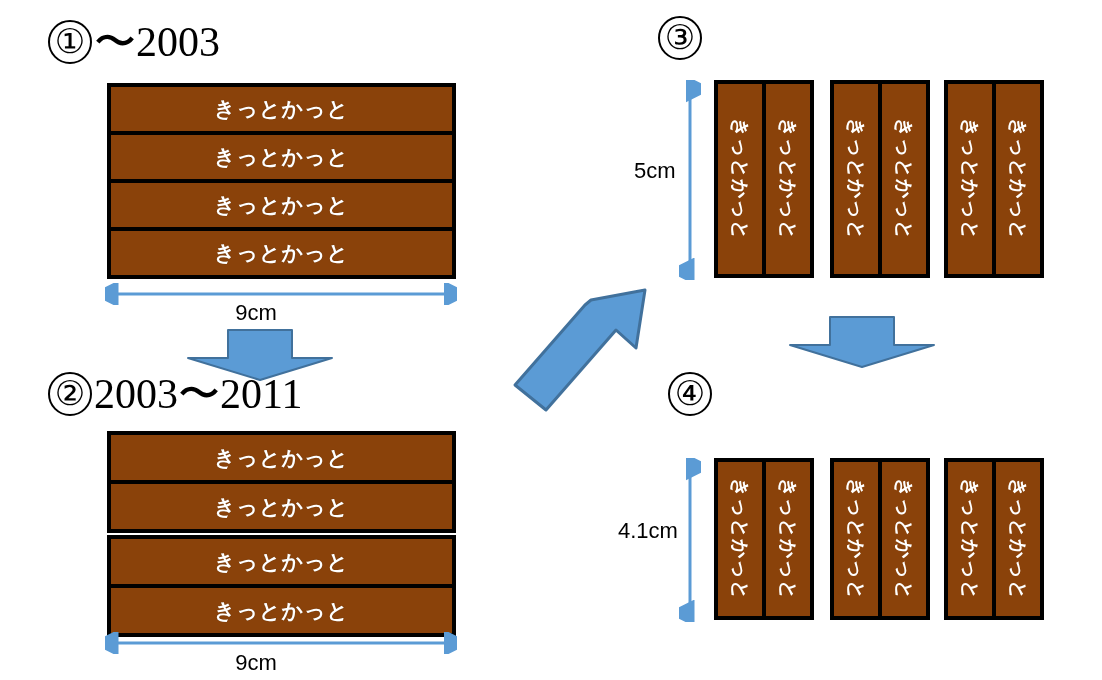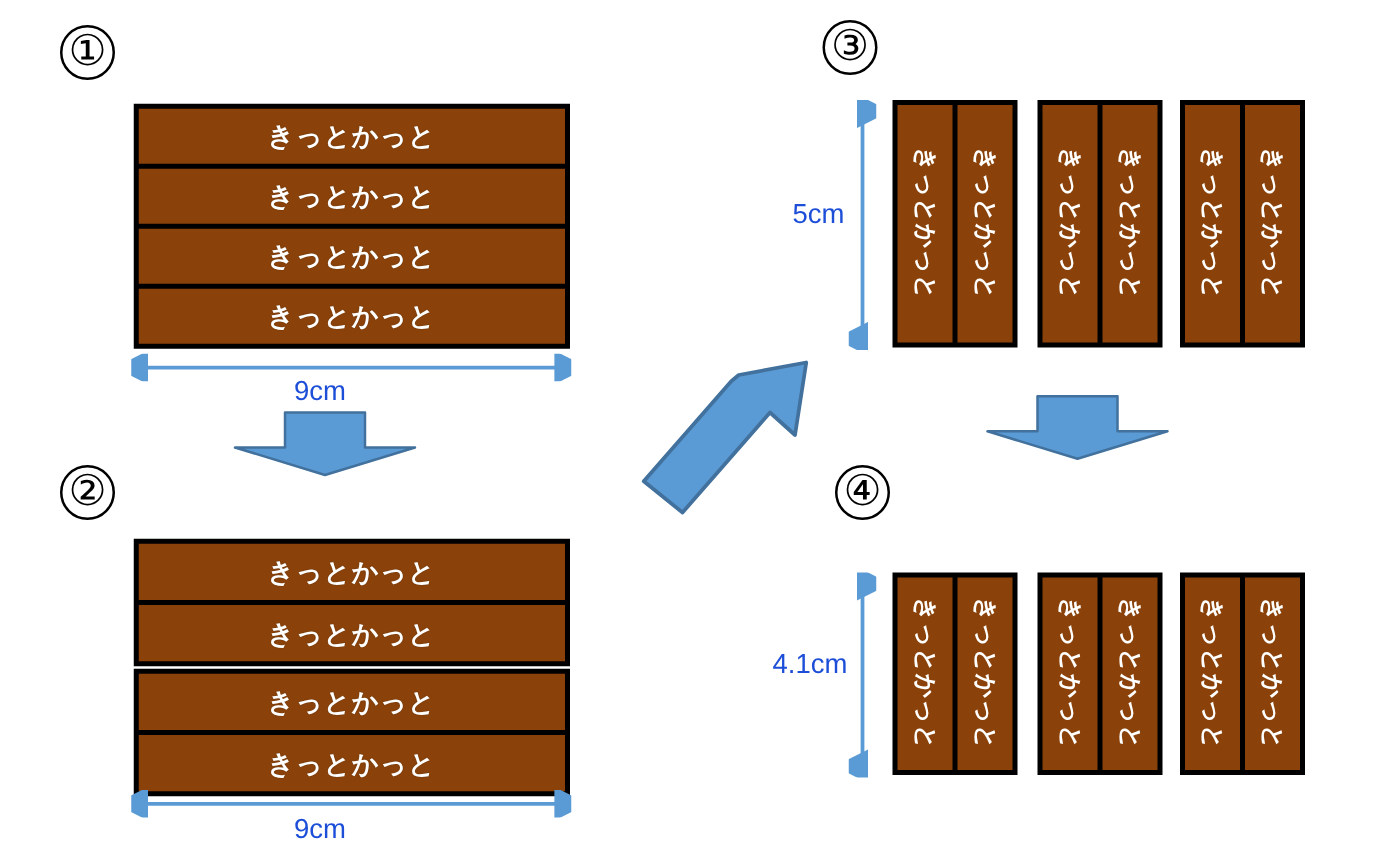--- a/index.html
+++ b/index.html
@@ -104,36 +104,37 @@
     font-weight: bold;
     font-size: 19px;
     letter-spacing: 1px;
   }
 
   
   .dim-label {
     position: absolute;
     font-family: "Liberation Sans", sans-serif;
     font-size: 22px;
-    color: #1d4ed8;
+    color: #000000;
     white-space: nowrap;
   }
   .dim-svg {
     position: absolute;
   }
 
   .arrow-svg { position: absolute; }
 </style>
 </head>
 <body>
 
 <div class="stage">
 
   <div class="sec-title" style="left:48px; top:20px;">
     <span class="circnum">①</span>
+    <span class="title-text">〜2003</span>
   </div>
 
   <div class="hbar-group" style="left:107px; top:83px; width:349px;">
     <div class="hbar">きっとかっと</div>
     <div class="hbar">きっとかっと</div>
     <div class="hbar">きっとかっと</div>
     <div class="hbar">きっとかっと</div>
   </div>
 
   <svg class="dim-svg" style="left:105px; top:283px;" width="352" height="22">
@@ -154,20 +155,21 @@
     <line x1="9" y1="11" x2="343" y2="11" stroke="#5b9bd5" stroke-width="3" marker-start="url(#aL)" marker-end="url(#aR)"></line>
   </svg>
   <div class="dim-label" style="left:256px; top:300px; transform:translateX(-50%);">9cm</div>
 
   <svg class="arrow-svg" style="left:184px; top:328px;" width="152" height="54">
     <path d="M44,2 L108,2 L108,30 L148,30 L76,52 L4,30 L44,30 Z" fill="#5b9bd5" stroke="#41719c" stroke-width="2" stroke-linejoin="round"></path>
   </svg>
 
   <div class="sec-title" style="left:48px; top:372px;">
     <span class="circnum">②</span>
+    <span class="title-text">2003〜2011</span>
   </div>
 
   <div class="hbar-group" style="left:107px; top:431px; width:349px;">
     <div class="hbar" style="height:45px;">きっとかっと</div>
     <div class="hbar" style="height:45px;">きっとかっと</div>
   </div>
   <div class="hbar-group" style="left:107px; top:535px; width:349px;">
     <div class="hbar" style="height:45px;">きっとかっと</div>
     <div class="hbar" style="height:45px;">きっとかっと</div>
   </div>

